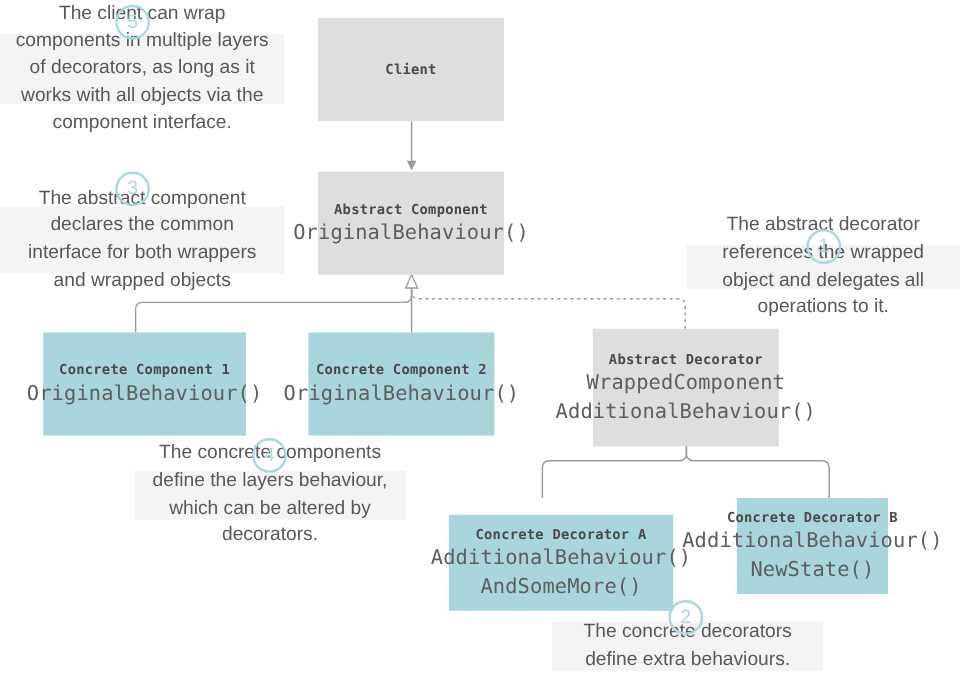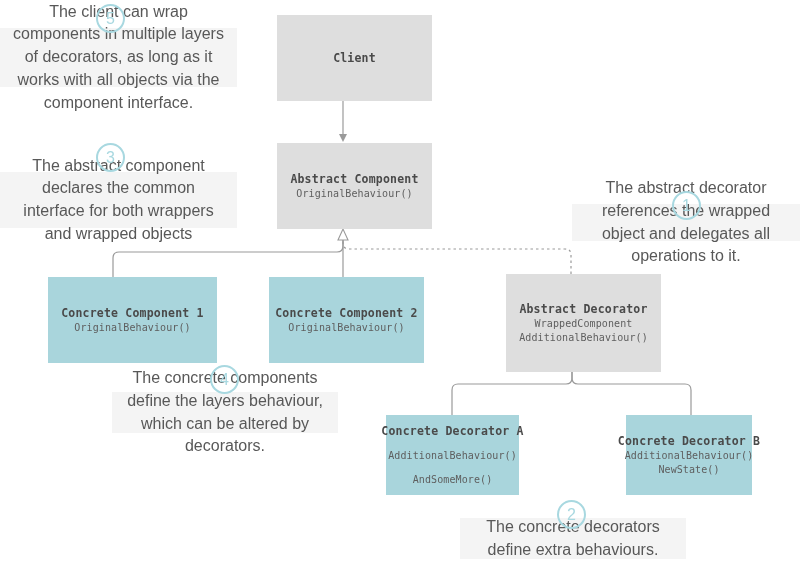--- a/index.html
+++ b/index.html
@@ -34,38 +34,37 @@
     z-index: 3;
     display: flex;
     flex-direction: column;
     align-items: center;
     justify-content: center;
     text-align: left;
     font-family: "DejaVu Sans Mono", "Liberation Mono", monospace;
     line-height: 1.42;
     box-sizing: border-box;
     padding: 2px 4px;
-    margin-left: 12px;
   }
   .uml-box.abstract {
     background: #dedede;
   }
   .uml-box.concrete {
     background: #a9d5dc;
   }
   .uml-title {
     font-weight: bold;
     font-size: 11.5px;
     color: #4a4a4a;
     letter-spacing: 0.2px;
     white-space: nowrap;
   }
   .uml-member {
     font-weight: normal;
-    font-size: 10px;
+    font-size: 17px;
     color: #5e5e5e;
     letter-spacing: 0.1px;
     white-space: nowrap;
   }
 
   
   .callout {
     position: absolute;
     z-index: 2;
     background: #f4f4f4;
@@ -152,21 +151,21 @@
     <div class="uml-title">Concrete Component 2</div>
     <div class="uml-member">OriginalBehaviour()</div>
   </div>
 
   <div class="uml-box abstract" style="left:494px; top:274px; width:155px; height:98px;">
     <div class="uml-title">Abstract Decorator</div>
     <div class="uml-member">WrappedComponent</div>
     <div class="uml-member">AdditionalBehaviour()</div>
   </div>
 
-  <div class="uml-box concrete" style="left:374px; top:415px; width:133px; height:80px;gap:10px;">
+  <div class="uml-box concrete" style="left:374px; top:429px; width:187px; height:80px;">
     <div class="uml-title">Concrete Decorator A</div>
     <div class="uml-member">AdditionalBehaviour()</div>
     <div class="uml-member">AndSomeMore()</div>
   </div>
 
   <div class="uml-box concrete" style="left:614px; top:415px; width:126px; height:80px;">
     <div class="uml-title">Concrete Decorator B</div>
     <div class="uml-member">AdditionalBehaviour()</div>
     <div class="uml-member">NewState()</div>
   </div>

